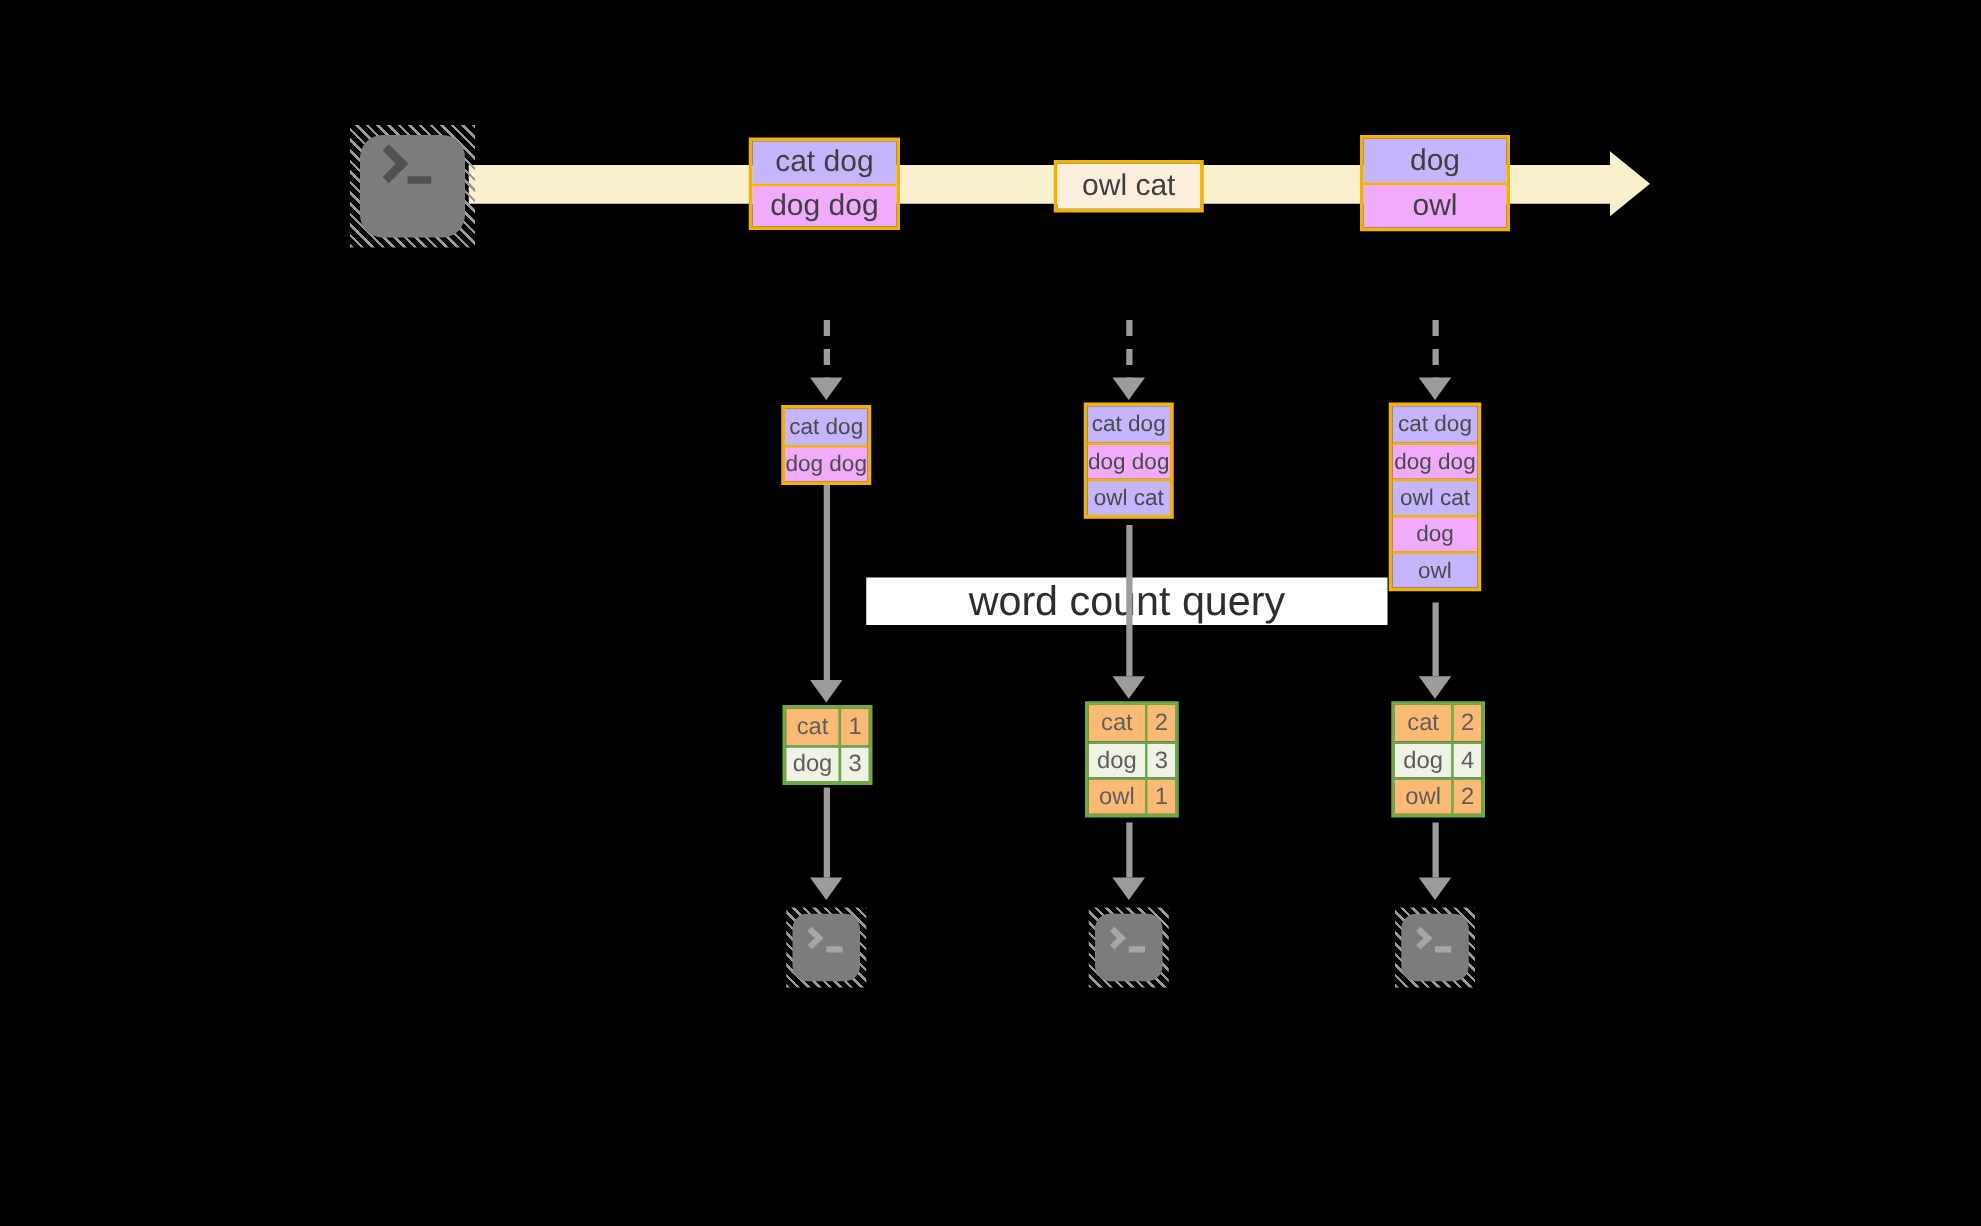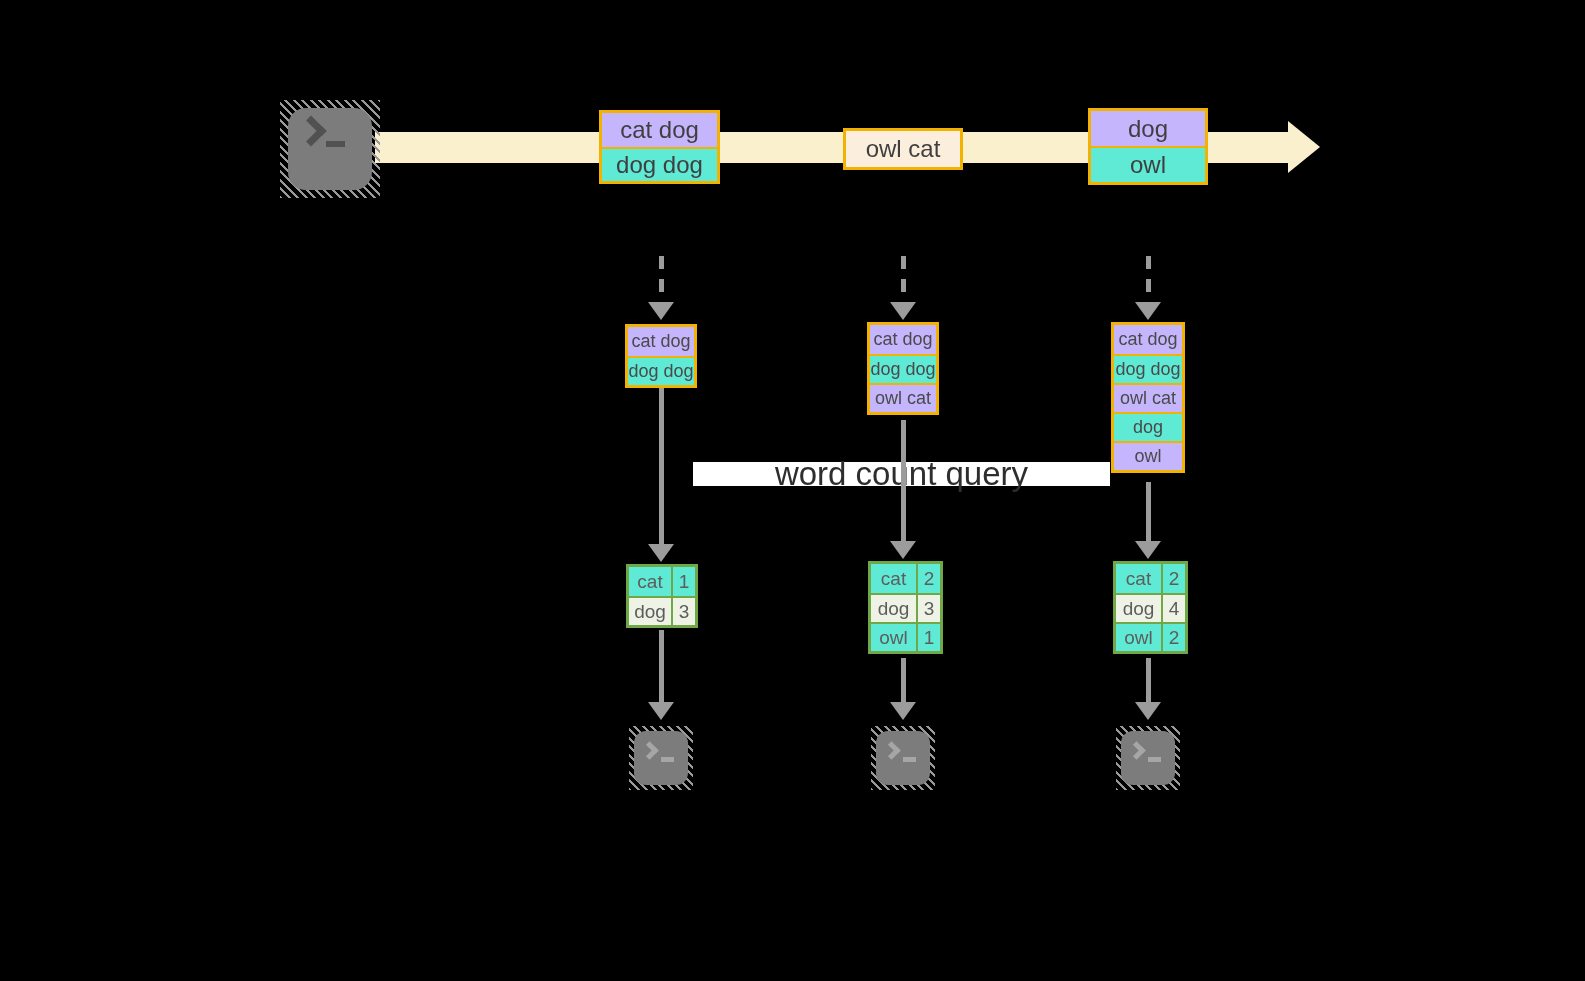--- a/index.html
+++ b/index.html
@@ -85,21 +85,21 @@
     font-size: 24px; color: #3f3f3f;
   }
   .srow + .srow { border-top: 2px solid #F2B200; }
   .orow {
     height: 29px;
     display: flex; align-items: center; justify-content: center;
     font-size: 18px; color: #4a4a4a;
   }
   .orow + .orow { border-top: 2px solid #F2B200; }
   .peach  { background: #c4b5fd; }
-  .cream  { background: #5eead4; text-align: right; }
+  .cream  { background: #f0abfc; text-align: right; }
   .plite  { background: #FCEEDC; }
 
   
   .dashline {
     position: absolute;
     width: 5px;
     background-image: repeating-linear-gradient(to bottom, #9c9c9c 0 13px, transparent 13px 23px);
     z-index: 2;
   }
   .vline {
@@ -113,21 +113,21 @@
     width: 0; height: 0;
     border-left: 13px solid transparent;
     border-right: 13px solid transparent;
     border-top: 18px solid #9c9c9c;
     z-index: 2;
   }
 
   
   .banner {
     position: absolute;
-    left: 693px; top: 462px; width: 417px; height: 24px;
+    left: 693px; top: 462px; width: 417px; height: 38px;
     background: #FFFFFF;
     display: flex; align-items: center; justify-content: center;
     z-index: 1;
   }
   .banner span {
     font-size: 33px;
     color: #2e2e2e;
   }
 
   
@@ -138,21 +138,21 @@
     display: flex; flex-direction: column;
   }
   .grow { display: flex; height: 29px; }
   .grow + .grow { border-top: 2px solid #70A848; }
   .gcell {
     display: flex; align-items: center; justify-content: center;
     font-size: 19px; color: #5d5d5d;
   }
   .gword { flex: 1 1 auto; }
   .gcount { width: 24px; border-left: 2px solid #70A848; flex: 0 0 auto; }
-  .gdark  .gcell { background: #5eead4; }
+  .gdark  .gcell { background: #fdba74; }
   .glight .gcell { background: #EEF3E6; }
 </style>
 </head>
 <body>
 
 <div id="diagram">
 
   <div class="hatch src-hatch">
     <div class="term-inner src-inner">
       <span class="chev chev-lg"></span>

